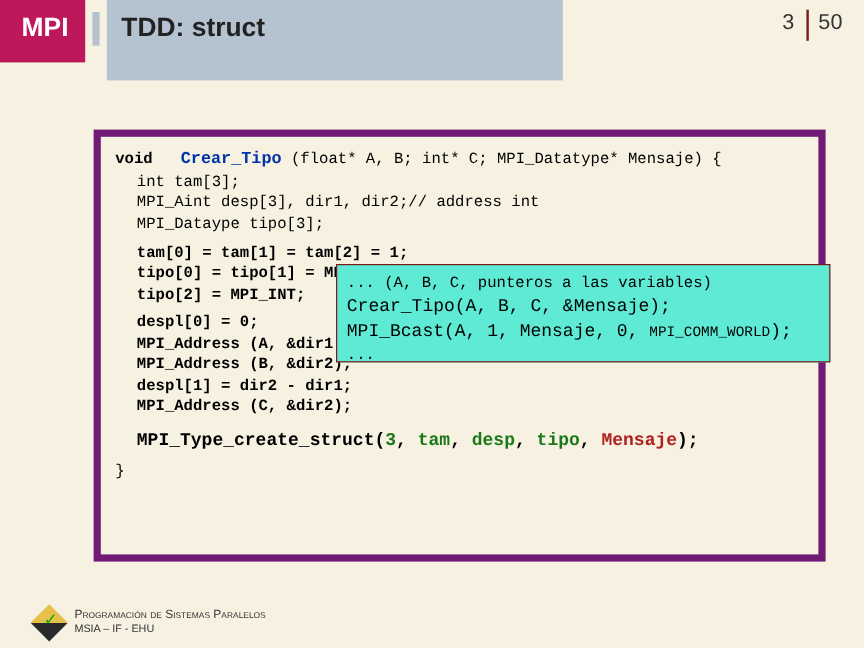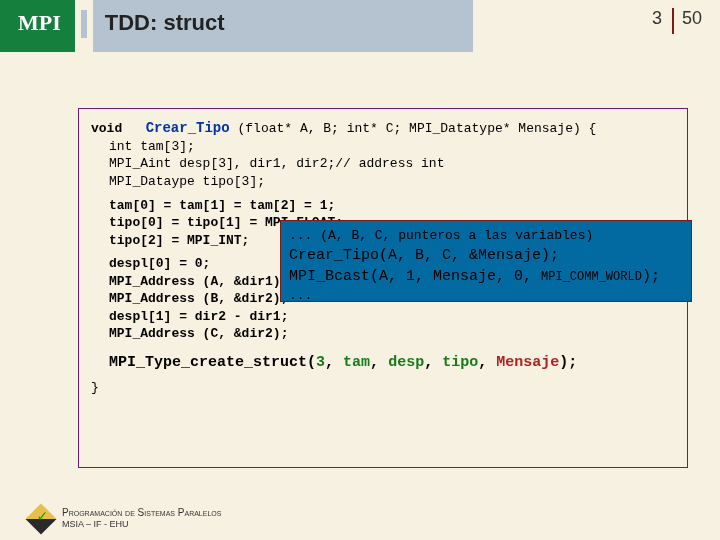--- a/index.html
+++ b/index.html
@@ -13,43 +13,42 @@
     overflow: hidden;
   }
   .header-bar {
     position: absolute;
     top: 0; left: 0;
     height: 52px;
     display: flex;
     align-items: stretch;
   }
   .mpi-block {
-    background: #15803d;
+    background: #be185d;
     color: #fff;
     font-weight: bold;
     font-size: 22px;
     padding: 10px 14px 0 18px;
     height: 52px;
     display: flex;
     align-items: flex-start;
-    font-family: Liberation Serif, serif;
   }
   .sep {
     width: 6px;
     background: #b5c2d0;
     margin: 10px 6px 0 6px;
     height: 28px;
   }
   .title-block {
     background: #b5c2d0;
     color: #222;
     font-size: 22px;
     font-weight: bold;
     padding: 10px 40px 0 12px;
-    height: 52px;
+    height: 67px;
     display: flex;
     align-items: flex-start;
     min-width: 380px;
   }
   .page-nums {
     position: absolute;
     top: 8px; right: 10px;
     display: flex;
     align-items: flex-start;
     font-size: 18px;
@@ -61,21 +60,21 @@
     background: #7a1a1a;
   }
   .page-tot { padding: 0 8px; }
 
   .code-box {
     position: absolute;
     top: 108px;
     left: 78px;
     width: 610px;
     height: 360px;
-    border: 1px solid #701a75;
+    border: 6px solid #701a75;
     background: #f6f1e1;
     padding: 10px 12px;
     font-family: "Courier New", monospace;
     font-size: 13px;
     line-height: 1.35;
     color: #000;
   }
   .code-box .kw { font-weight: bold; }
   .code-box .fn { color: #0033aa; font-weight: bold; font-size: 14px; }
   .code-box .big { font-size: 15px; font-weight: bold; }
@@ -84,21 +83,21 @@
   .indent1 { padding-left: 18px; }
   .cmt { color: #000; }
 
   .overlay-box {
     position: absolute;
     top: 220px;
     left: 280px;
     width: 412px;
     height: 82px;
     border: 1px solid #7a1a1a;
-    background: #0369a1;
+    background: #5eead4;
     padding: 6px 8px;
     font-family: "Courier New", monospace;
     font-size: 13px;
     line-height: 1.4;
   }
   .overlay-box .call { font-size: 15px; }
   .overlay-box .smallcap { font-size: 12px; }
 
   .footer {
     position: absolute;

